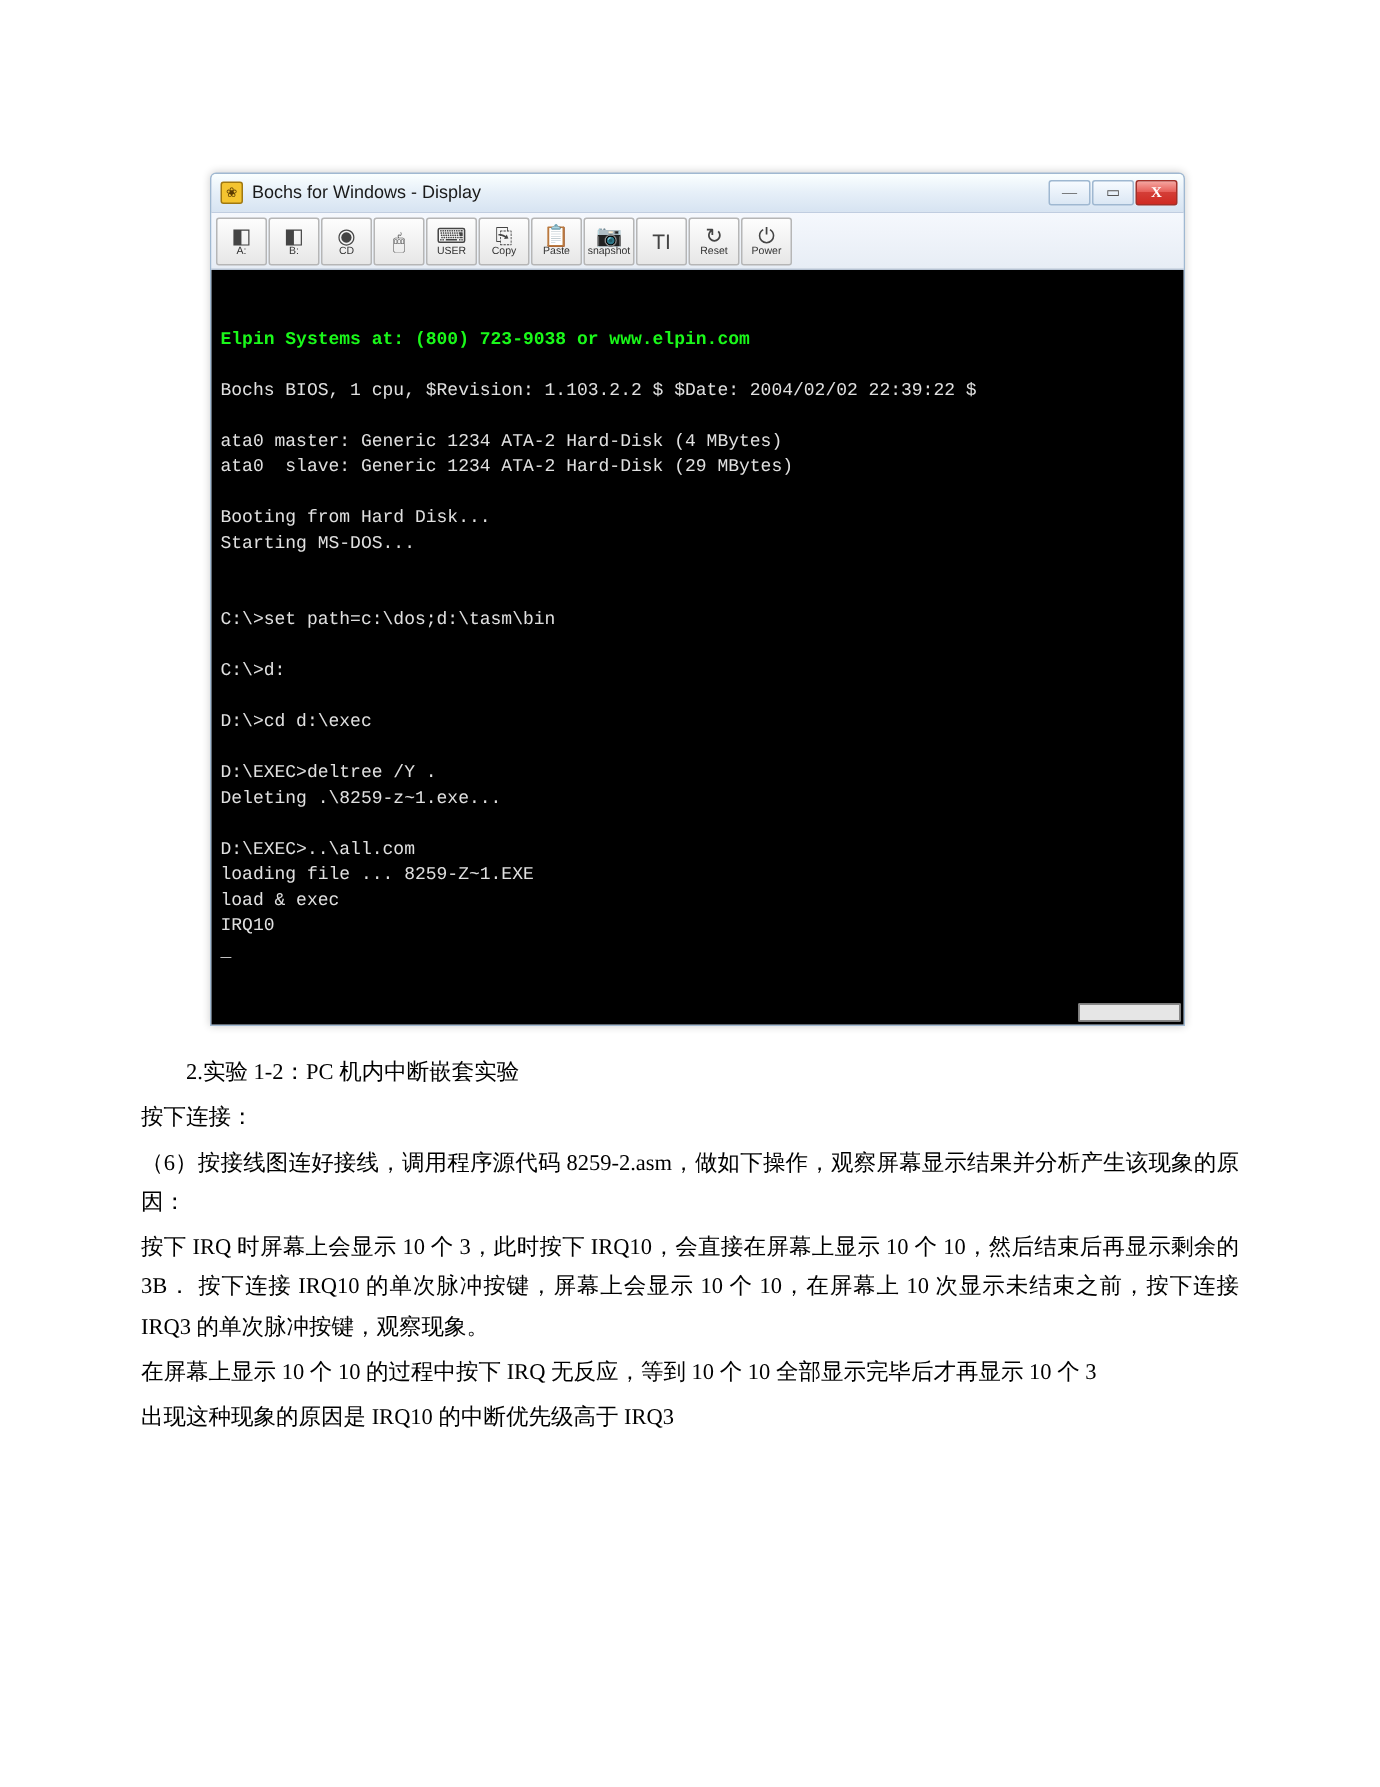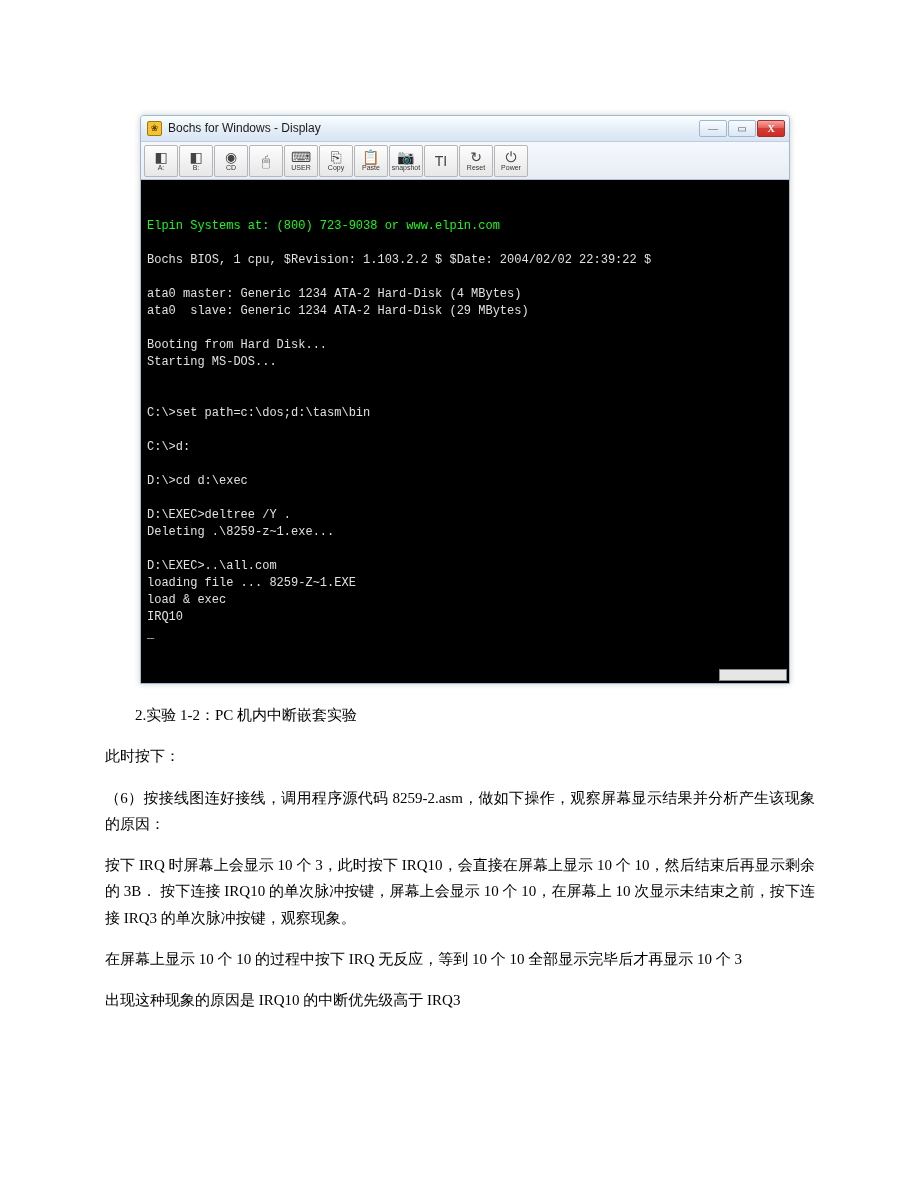--- a/index.html
+++ b/index.html
@@ -99,32 +99,32 @@
     background: #000;
     color: #e0e0e0;
     font-family: "Courier New", monospace;
     font-size: 12px;
     line-height: 17px;
     padding: 4px 6px 6px 6px;
     white-space: pre;
     min-height: 370px;
     position: relative;
   }
-  .console .green { color: #1af81a; }
+  .console .green { color: #1af81a; font-weight: bold; }
   .console-scroll {
     position: absolute;
     right: 2px;
     bottom: 2px;
     width: 68px;
     height: 12px;
     background: #e6e6e6;
     border: 1px solid #888;
   }
   .doc-text p {
-    margin: 15px;
+    margin: 4px;
     text-align: justify;
   }
   .doc-text .first-indent { text-indent: 2em; }
 </style>
 </head>
 <body>
 
 <div class="bochs-wrap">
   <div class="bochs-window">
     <div class="titlebar">
@@ -181,18 +181,18 @@
         </div>
       </div>
     <div class="console" id="console">
       <div class="green">Elpin Systems at: (800) 723-9038 or www.elpin.com</div><div>&nbsp;</div><div>Bochs BIOS, 1 cpu, $Revision: 1.103.2.2 $ $Date: 2004/02/02 22:39:22 $</div><div>&nbsp;</div><div>ata0 master: Generic 1234 ATA-2 Hard-Disk (4 MBytes)</div><div>ata0  slave: Generic 1234 ATA-2 Hard-Disk (29 MBytes)</div><div>&nbsp;</div><div>Booting from Hard Disk...</div><div>Starting MS-DOS...</div><div>&nbsp;</div><div>&nbsp;</div><div>C:\&gt;set path=c:\dos;d:\tasm\bin</div><div>&nbsp;</div><div>C:\&gt;d:</div><div>&nbsp;</div><div>D:\&gt;cd d:\exec</div><div>&nbsp;</div><div>D:\EXEC&gt;deltree /Y .</div><div>Deleting .\8259-z~1.exe...</div><div>&nbsp;</div><div>D:\EXEC&gt;..\all.com</div><div>loading file ... 8259-Z~1.EXE</div><div>load &amp; exec</div><div>IRQ10</div><div>_</div><div class="console-scroll"></div>
     </div>
   </div>
 </div>
 
 <div class="doc-text">
   <p class="first-indent">2.实验 1-2：PC 机内中断嵌套实验</p>
-  <p>此时按下：</p>
+  <p>按下连接：</p>
   <p>（6）按接线图连好接线，调用程序源代码 8259-2.asm，做如下操作，观察屏幕显示结果并分析产生该现象的原因：</p>
   <p>按下 IRQ 时屏幕上会显示 10 个 3，此时按下 IRQ10，会直接在屏幕上显示 10 个 10，然后结束后再显示剩余的 3B．  按下连接 IRQ10 的单次脉冲按键，屏幕上会显示 10 个 10，在屏幕上 10 次显示未结束之前，按下连接 IRQ3 的单次脉冲按键，观察现象。</p>
   <p>在屏幕上显示 10 个 10 的过程中按下 IRQ 无反应，等到 10 个 10 全部显示完毕后才再显示 10 个 3</p>
   <p>出现这种现象的原因是 IRQ10 的中断优先级高于 IRQ3</p>
 </div>
 
 </body></html>

